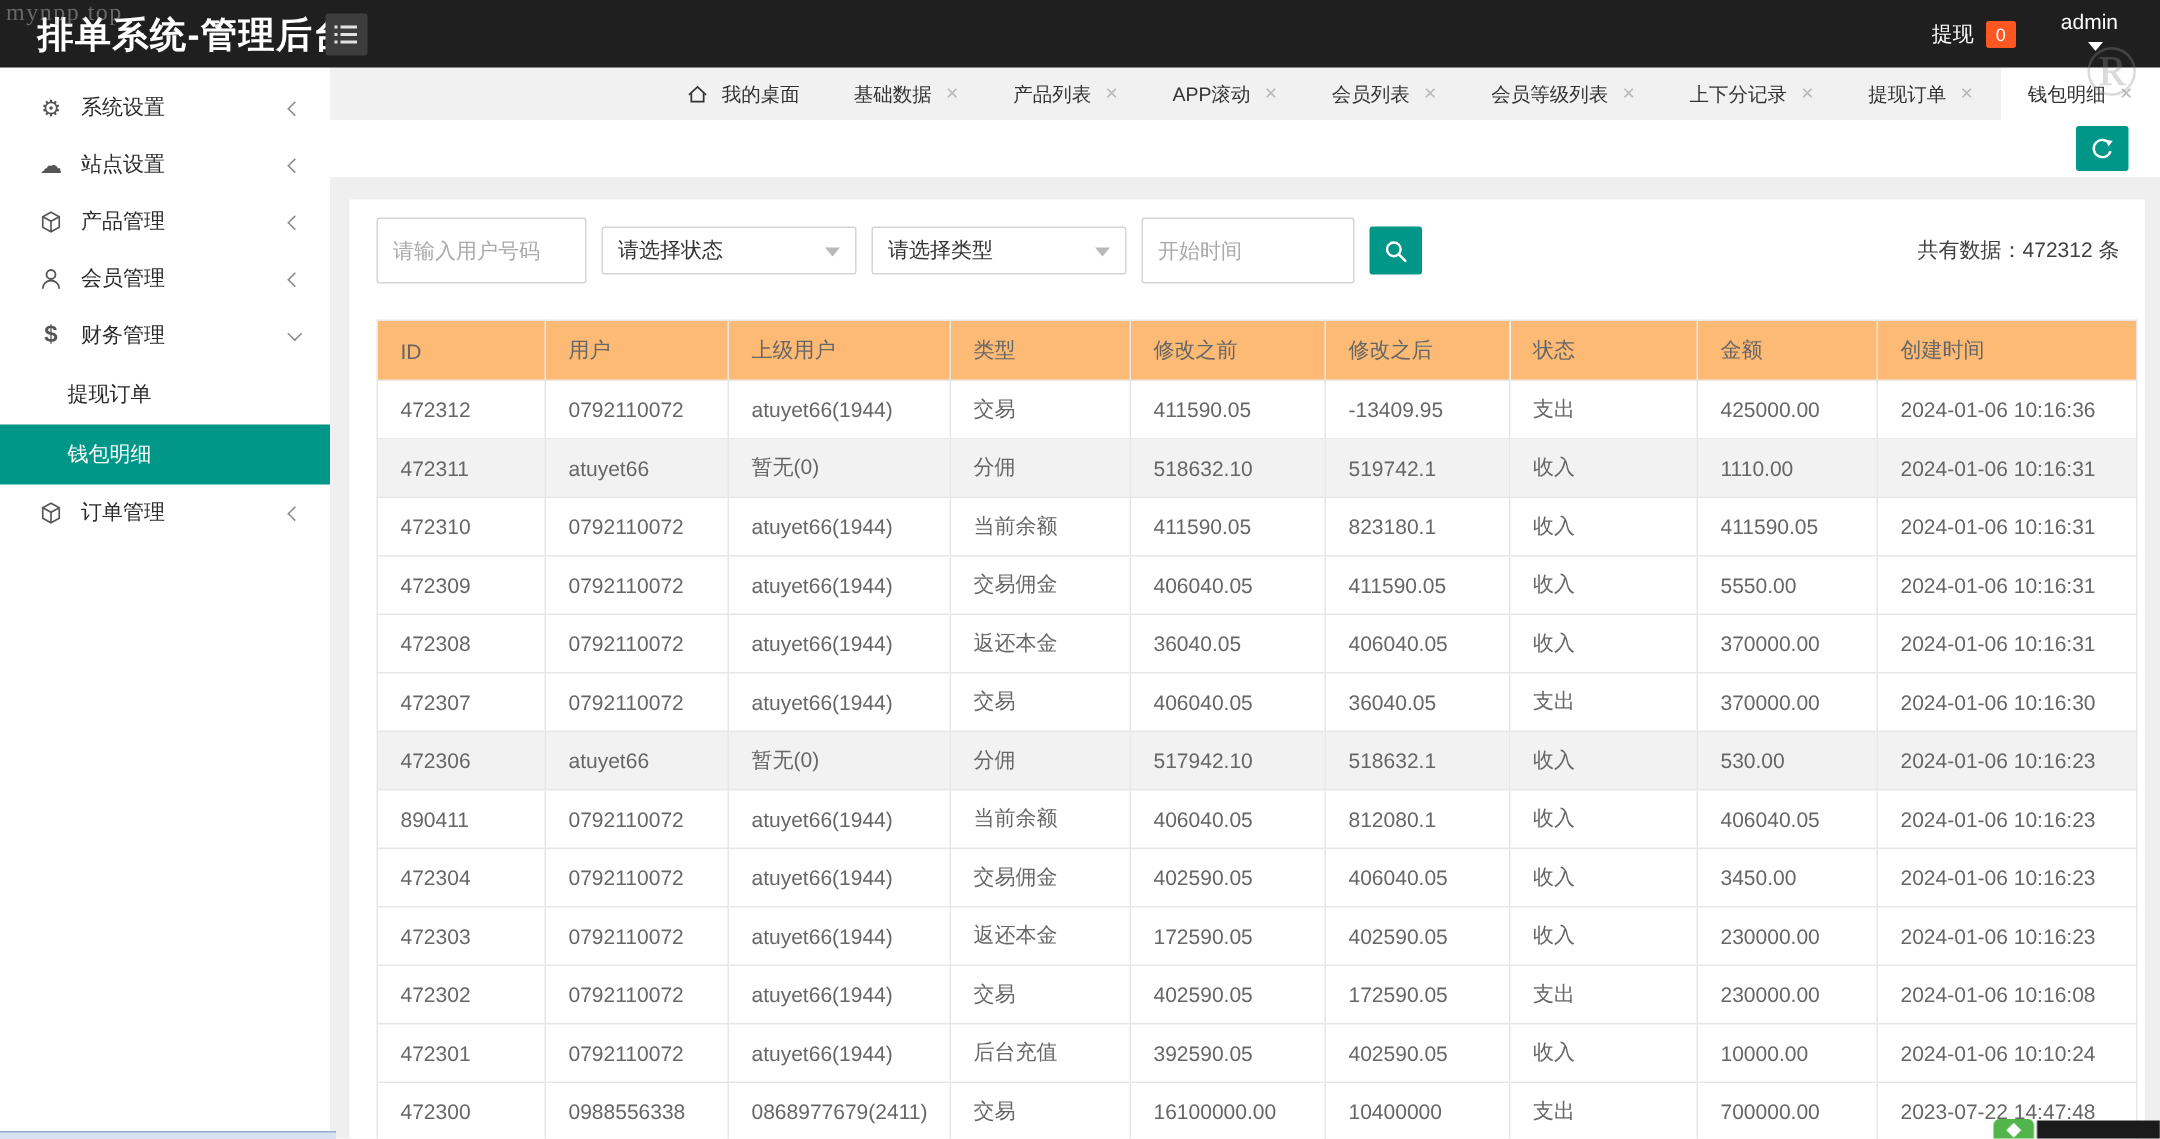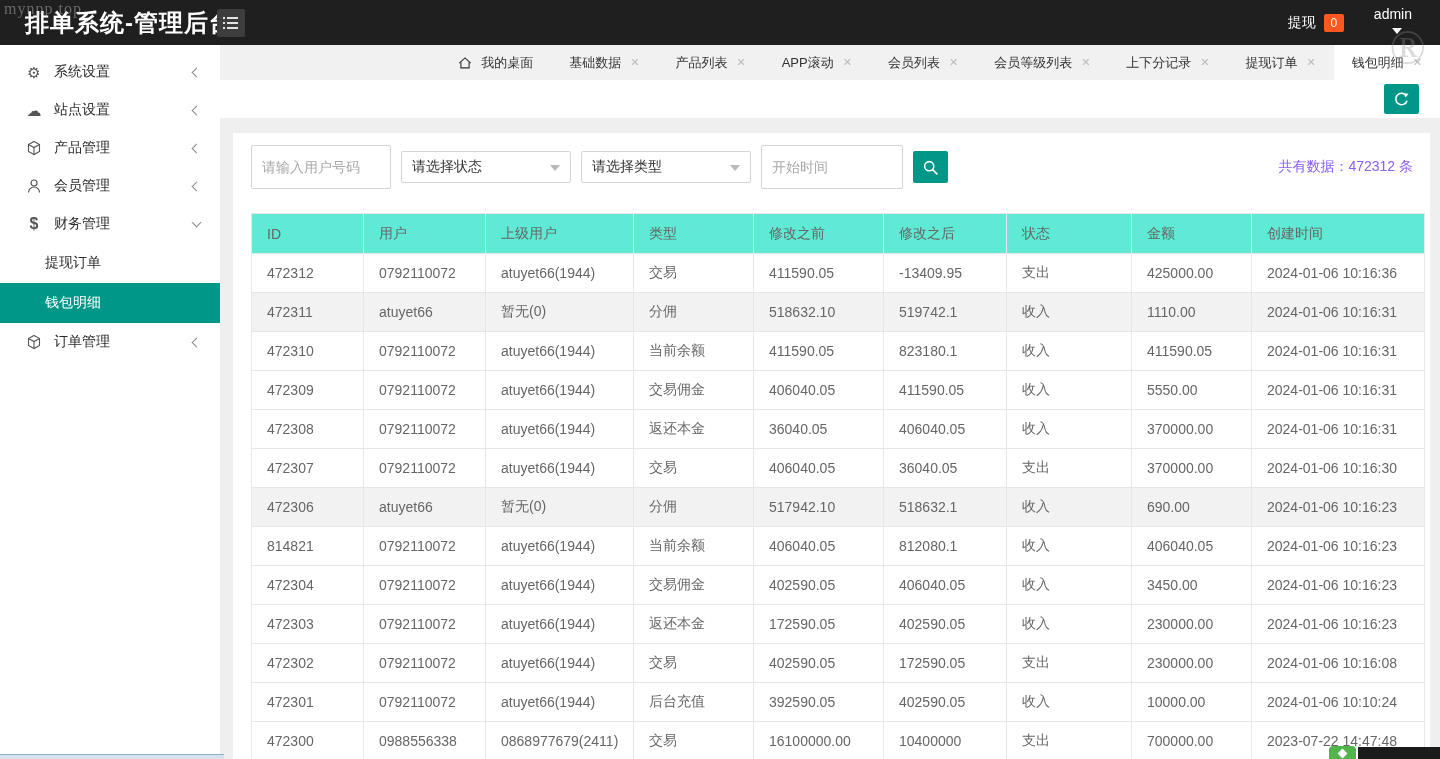--- a/index.html
+++ b/index.html
@@ -49,25 +49,25 @@
   .workspace { flex:1; padding:15px 10px 0 13px; min-height:0; }
   .card { background:#fff; height:100%; padding:12px 5px 0 18px; }
 
   .filter-row { display:flex; align-items:center; gap:10px; padding-right:12px; }
   .f-input { height:44px; width:140px; border:1px solid #d5d5d5; border-radius:2px; padding:0 10px; font-size:14px; color:#333; font-family:inherit; outline:none; }
   .f-input::placeholder { color:#a9a9a9; }
   .f-date { width:142px; }
   .f-select { height:32px; width:170px; border:1px solid #d5d5d5; border-radius:2px; background:#fff; display:flex; align-items:center; justify-content:space-between; padding:0 10px; font-size:14px; color:#333; cursor:pointer; }
   .sel-caret { width:0; height:0; border:5px solid transparent; border-top:6px solid #b9b9b9; margin-top:6px; }
   .search-btn { width:35px; height:32px; background:#009688; border:none; border-radius:2px; display:flex; align-items:center; justify-content:center; cursor:pointer; }
-  .total { margin-left:auto; font-size:14px; color:#8b5cf6; white-space:nowrap; }
+  .total { margin-left:auto; font-size:14px; color:#404040; white-space:nowrap; }
 
   table { border-collapse:collapse; width:100%; margin-top:24px; table-layout:fixed; }
   th, td { border:1px solid #e7e7e7; font-size:14px; font-weight:normal; text-align:left; padding:0 4px 0 15px; color:#666; overflow:hidden; white-space:nowrap; }
-  th { background:#5eead4; height:40px; }
+  th { background:#fdba74; height:40px; }
   td { height:39px; background:#fff; }
   tr.hl td { background:#f2f2f2; }
   tr.partial td { height:20px; }
 
   
   .wm-site { position:absolute; left:4px; top:0; z-index:10; font-family:Liberation Serif, serif; font-size:16px; color:#bfbfbf; opacity:0.45; letter-spacing:1px; pointer-events:none; }
   .wm-reg { position:fixed; right:14px; top:24px; z-index:10; font-family:"Liberation Serif",serif; font-size:48px; color:#8f8f8f; opacity:0.33; pointer-events:none; line-height:1; }
   .sliver-left { position:fixed; left:0; bottom:0; width:224px; height:5px; background:#d7e2f0; border-top:1px solid #93add1; z-index:9; }
   .br-overlay { position:fixed; right:0; bottom:0; z-index:9; display:flex; align-items:flex-end; }
   .br-green { width:27px; height:13px; background:#52b54b; border-radius:4px 4px 0 0; margin-right:2px; display:flex; justify-content:center; align-items:flex-start; }
@@ -342,25 +342,25 @@
                   <td>2024-01-06 10:16:30</td>
                 </tr>
                 <tr class="hl">
                   <td>472306</td>
                   <td>atuyet66</td>
                   <td>暂无(0)</td>
                   <td>分佣</td>
                   <td>517942.10</td>
                   <td>518632.1</td>
                   <td>收入</td>
-                  <td>690.00</td>
+                  <td>530.00</td>
                   <td>2024-01-06 10:16:23</td>
                 </tr>
                 <tr class="">
-                  <td>814821</td>
+                  <td>890411</td>
                   <td>0792110072</td>
                   <td>atuyet66(1944)</td>
                   <td>当前余额</td>
                   <td>406040.05</td>
                   <td>812080.1</td>
                   <td>收入</td>
                   <td>406040.05</td>
                   <td>2024-01-06 10:16:23</td>
                 </tr>
                 <tr class="">

